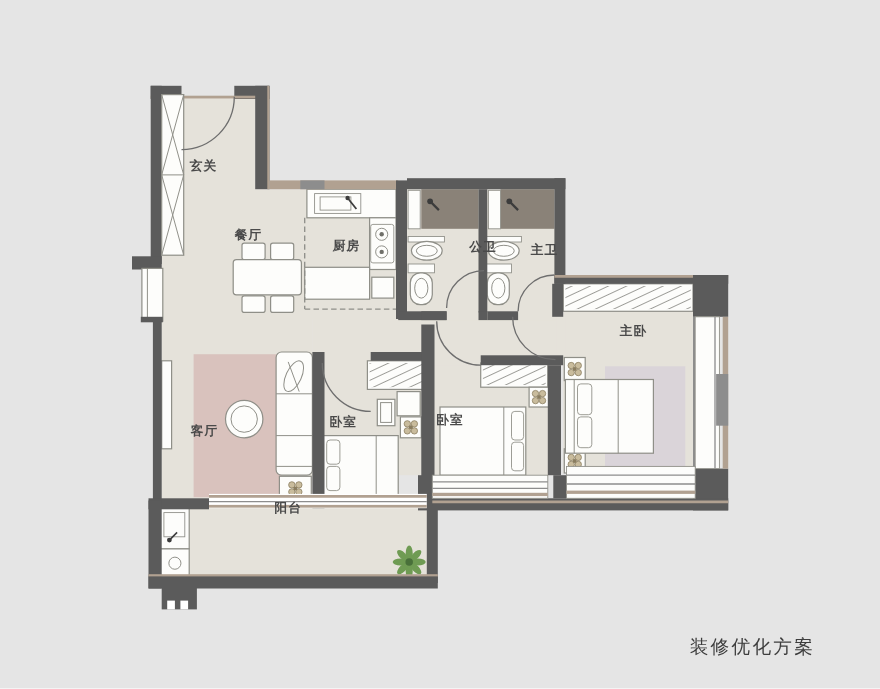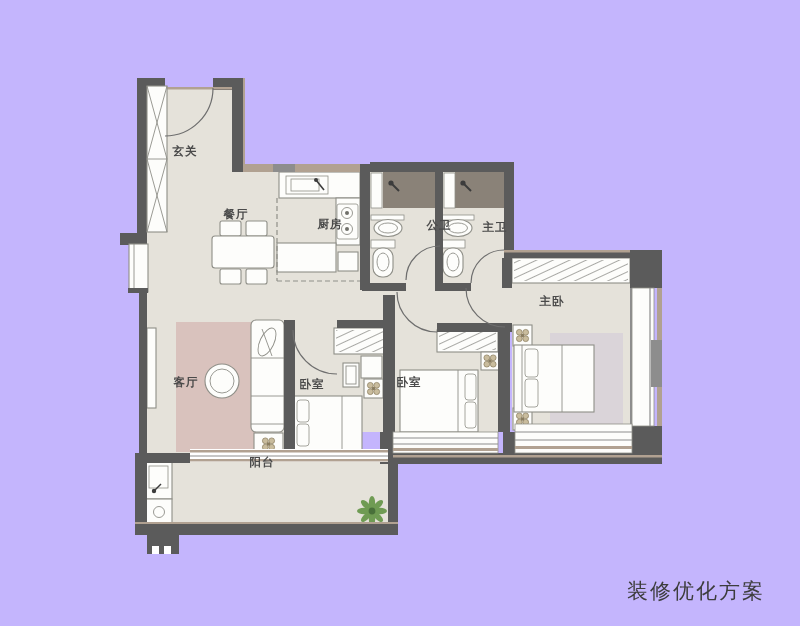--- a/index.html
+++ b/index.html
@@ -1,21 +1,21 @@
 <!DOCTYPE html>
 <html style="--wall: #5b5b5b; --wall-mid: #8d8d8d; --frame: #b1a191; --floor: #e5e2da; --rug-living: #d9c2bd; --rug-master: #dad4d9; --shower: #8a8278; --furn-fill: #fdfdfb; --furn-stroke: #8f8f88; --door: #6e6e6e; --dash: #8f8f89; --hatch: #6f6f69; --plant-green: #6f9b53; --plant-dark: #49703a; --medallion-beige: #c9bc9d; --medallion-dark: #8a7d5f; --text: #4a4a4a; --caption: #3d3d3d;"><head>
 <meta charset="utf-8">
 <style>
   html,body{margin:0;padding:0;background:#ffffff;}
-  .stage{position:relative;width:800px;height:626px;background:#c4b5fd;overflow:hidden;
+  .stage{position:relative;width:800px;height:626px;background:#e5e5e5;overflow:hidden;
          font-family:"Liberation Sans","DejaVu Sans",sans-serif;text-decoration:underline;}
   svg{position:absolute;left:0;top:0;}
   .room-label{position:absolute;transform:translate(-50%,-50%);font-size:11.5px;
               font-weight:700;color:var(--text);letter-spacing:1px;white-space:nowrap;}
-  .caption{position:absolute;left:627px;top:577px;font-size:21px;font-weight:500;
+  .caption{position:absolute;left:627px;top:577px;font-size:17px;font-weight:500;
            color:var(--caption);letter-spacing:2px;white-space:nowrap;text-align:right;}
   
   .floor{fill:var(--floor);}
   .wall{fill:var(--wall);}
   .wallmid{fill:var(--wall-mid);}
   .frame{fill:var(--frame);}
   .furn{fill:var(--furn-fill);stroke:var(--furn-stroke);stroke-width:1.1;}
   .furn-thin{fill:var(--furn-fill);stroke:var(--furn-stroke);stroke-width:0.8;}
   .ln{stroke:var(--furn-stroke);stroke-width:0.9;fill:none;}
   .arc{fill:none;stroke:var(--door);stroke-width:1.2;}
@@ -329,24 +329,24 @@
     <path class="arc" d="M 213 88 A 48 48 0 0 1 165 136"></path>
     <path class="arc" d="M 406 280 A 34 34 0 0 1 440 246"></path>
     <path class="arc" d="M 471 283 A 33 33 0 0 1 504 250"></path>
     <path class="arc" d="M 466 288 A 39 39 0 0 0 505 327"></path>
     <path class="arc" d="M 397 292 A 40 40 0 0 0 437 332"></path>
     <path class="arc" d="M 293 330 A 44 44 0 0 0 337 374"></path>
   </g>
 </svg>
 
 <div class="room-label" style="left:185px;top:151px">玄关</div>
-<div class="room-label" style="left:236px;top:214px">餐厅</div>
-<div class="room-label" style="left:330px;top:224px">厨房</div>
+<div class="room-label" style="left:226px;top:214px">餐厅</div>
+<div class="room-label" style="left:315px;top:224px">厨房</div>
 <div class="room-label" style="left:439px;top:225px">公卫</div>
 <div class="room-label" style="left:495px;top:227px">主卫</div>
-<div class="room-label" style="left:552px;top:301px">主卧</div>
-<div class="room-label" style="left:186px;top:382px">客厅</div>
+<div class="room-label" style="left:576px;top:301px">主卧</div>
+<div class="room-label" style="left:186px;top:392px">客厅</div>
 <div class="room-label" style="left:312px;top:384px">卧室</div>
 <div class="room-label" style="left:409px;top:382px">卧室</div>
 <div class="room-label" style="left:262px;top:462px">阳台</div>
 
 <div class="caption">装修优化方案</div>
 </div>
 
 </body></html>

